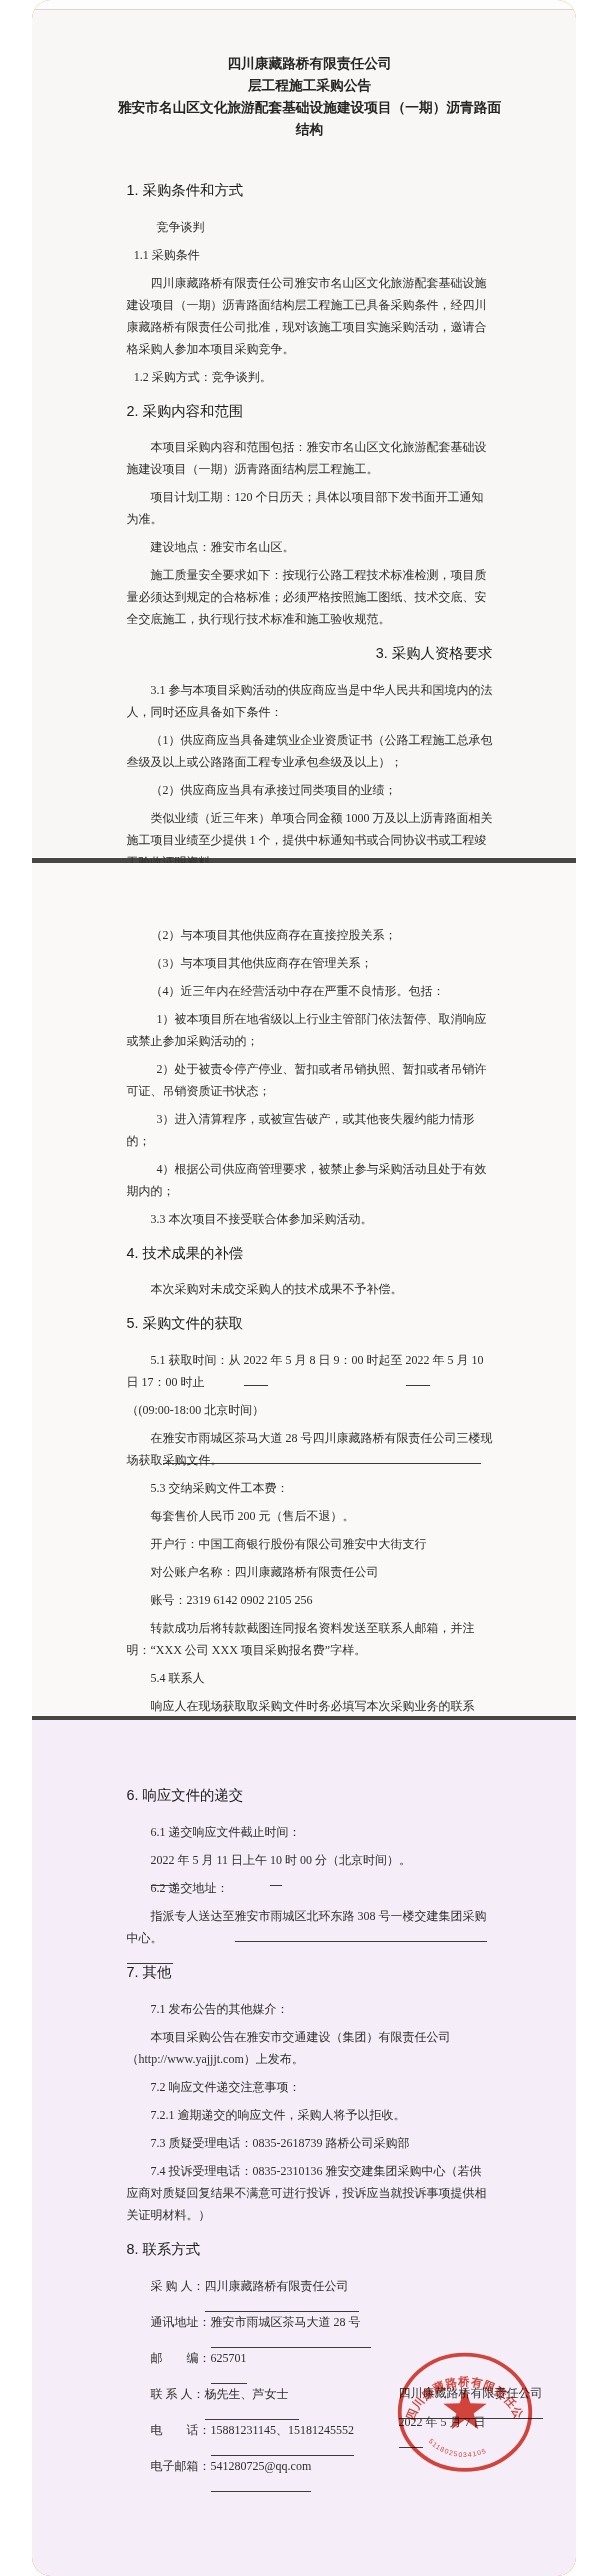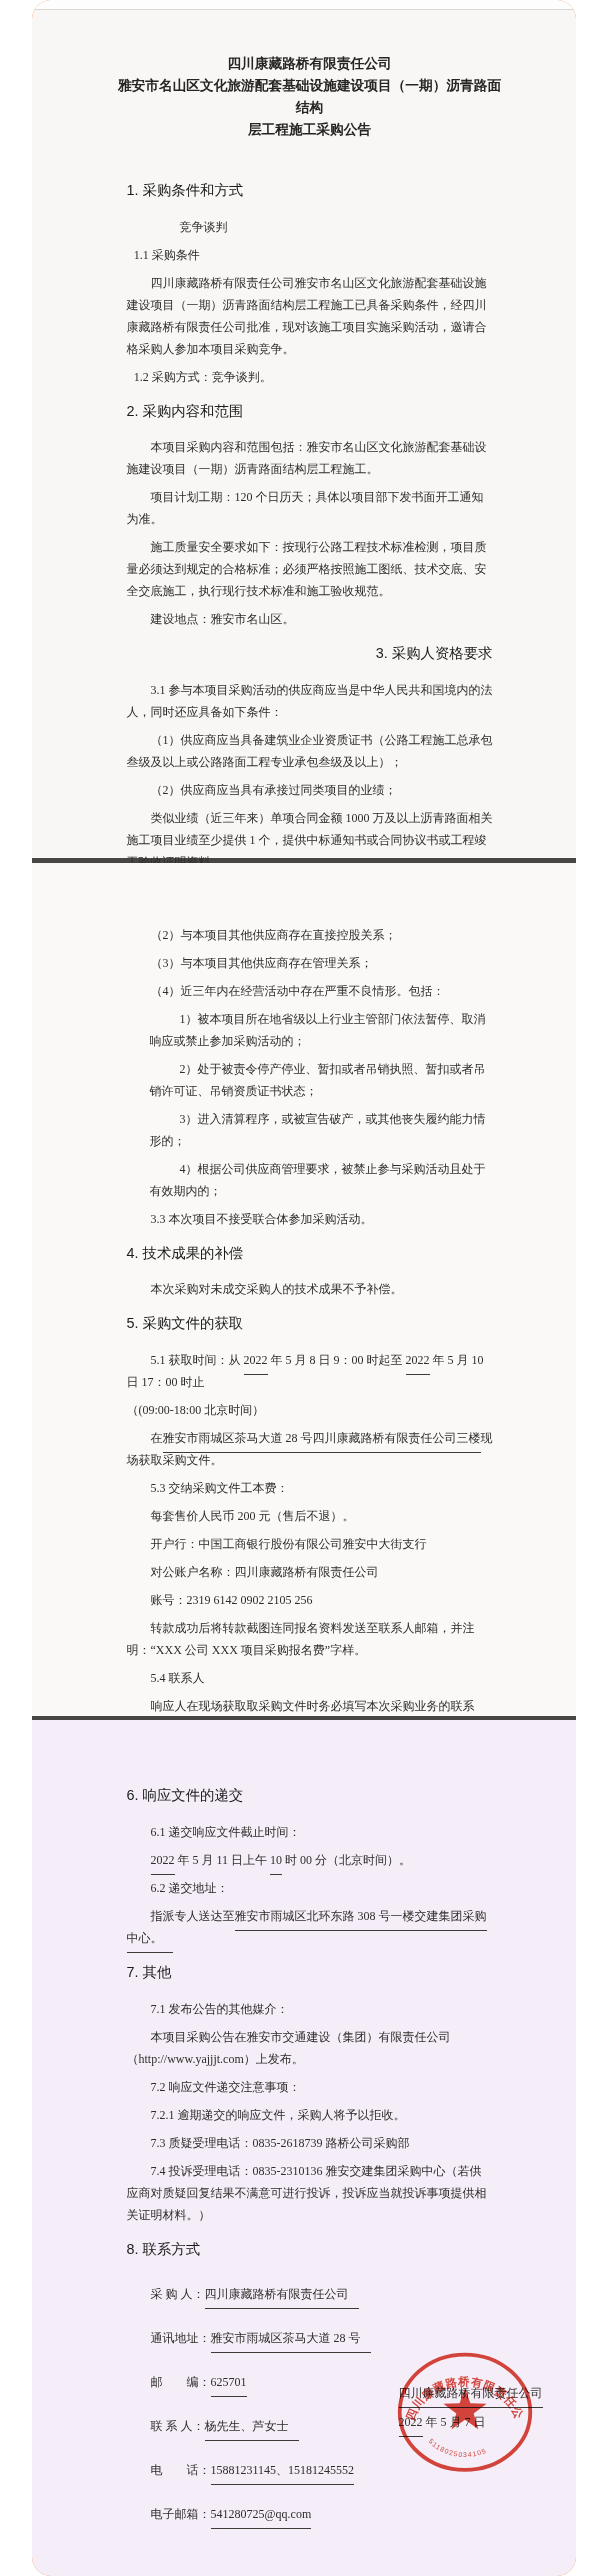--- a/index.html
+++ b/index.html
@@ -19,59 +19,59 @@
   }
   .h{
     font-family:"Liberation Sans","DejaVu Sans",sans-serif;font-weight:normal;
     font-size:14.4px;line-height:23px;color:#1c1c1c;margin:12px 0 13.7px;
   }
   .h-first{margin-top:38px;}
   .h-indent{margin-left:2.4em;text-align:right;}
   .p{font-size:12px;line-height:22px;margin:6px 0;}
   .i05{text-indent:0.6em;}
   .i2{text-indent:2em;}
-  .i25{text-indent:2.5em;margin-left:23px;}
-  .u{border-bottom:1.1px solid #3c3b39;padding-bottom:7px;}
+  .i25{text-indent:2.5em;}
+  .u{border-bottom:1.1px solid #3c3b39;padding-bottom:18px;}
   .u-ext{padding-right:10.6px;}
-  .crow{font-size:12px;line-height:22px;margin:22px 0;text-indent:2em;}
+  .crow{font-size:12px;line-height:22px;margin:14px 0;text-indent:2em;}
   .sign-block{
     position:absolute;left:367px;top:662px;font-size:12px;line-height:23px;color:#34332f;
   }
   .sign-block .sig-line{margin:0 0 6px 0;}
   .stamp{
     position:absolute;left:363px;top:630px;width:140px;height:126px;
     mix-blend-mode:multiply;opacity:0.92;pointer-events:none;
   }
   .stamp text{fill:#d8382b;font-family:"Liberation Sans","DejaVu Sans",sans-serif;}
 </style>
 </head>
 <body>
 
 <div class="canvas">
 
   <div class="edge-strip"></div>
 
   <div class="page page-1">
     <div class="doc-title">
       <div>四川康藏路桥有限责任公司</div>
+      <div>层工程施工采购公告</div>
       <div>雅安市名山区文化旅游配套基础设施建设项目（一期）沥青路面结构</div>
-      <div>层工程施工采购公告</div>
     </div>
 
     <div class="h h-first">1. 采购条件和方式</div>
     <p class="p i25">竞争谈判</p>
     <p class="p i05">1.1 采购条件</p>
     <p class="p i2">四川康藏路桥有限责任公司雅安市名山区文化旅游配套基础设施建设项目（一期）沥青路面结构层工程施工已具备采购条件，经四川康藏路桥有限责任公司批准，现对该施工项目实施采购活动，邀请合格采购人参加本项目采购竞争。</p>
     <p class="p i05">1.2 采购方式：竞争谈判。</p>
 
     <div class="h">2. 采购内容和范围</div>
     <p class="p i2">本项目采购内容和范围包括：雅安市名山区文化旅游配套基础设施建设项目（一期）沥青路面结构层工程施工。</p>
     <p class="p i2">项目计划工期：120 个日历天；具体以项目部下发书面开工通知为准。</p>
+    <p class="p i2">建设地点：雅安市名山区。</p>
     <p class="p i2">施工质量安全要求如下：按现行公路工程技术标准检测，项目质量必须达到规定的合格标准；必须严格按照施工图纸、技术交底、安全交底施工，执行现行技术标准和施工验收规范。</p>
-    <p class="p i2">建设地点：雅安市名山区。</p>
 
     <div class="h h-indent">3. 采购人资格要求</div>
     <p class="p i2">3.1 参与本项目采购活动的供应商应当是中华人民共和国境内的法人，同时还应具备如下条件：</p>
     <p class="p i2">（1）供应商应当具备建筑业企业资质证书（公路工程施工总承包叁级及以上或公路路面工程专业承包叁级及以上）；</p>
     <p class="p i2">（2）供应商应当具有承接过同类项目的业绩；</p>
     <p class="p i2">类似业绩（近三年来）单项合同金额 1000 万及以上沥青路面相关施工项目业绩至少提供 1 个，提供中标通知书或合同协议书或工程竣工验收证明资料。</p>
     <p class="p i2">（3）在人员、专业技术、设备、资金等方面具有相应的能力；</p>
     <p class="p i2">3.2 供应商不得存在下列情形之一：</p>
   </div>
 

